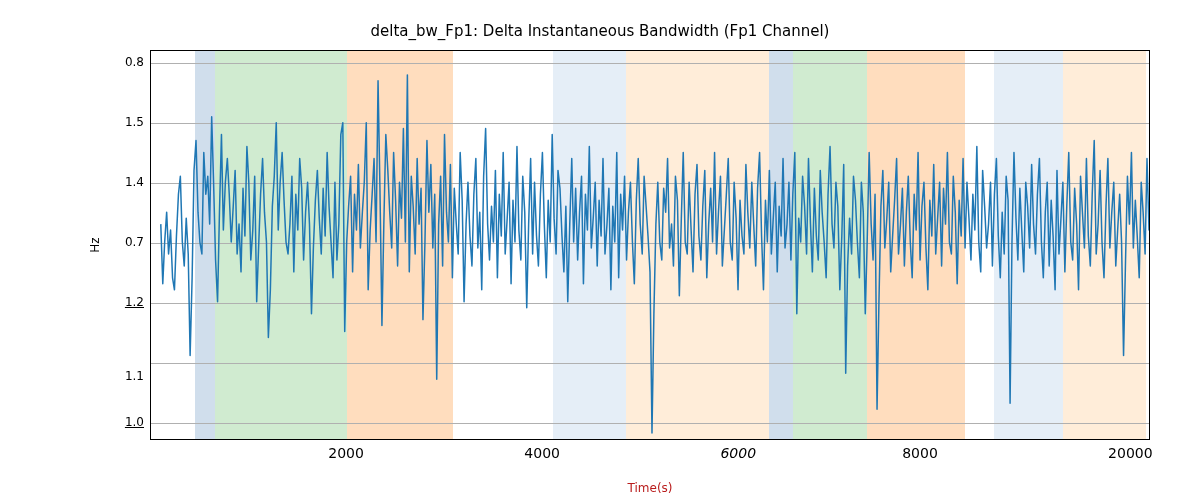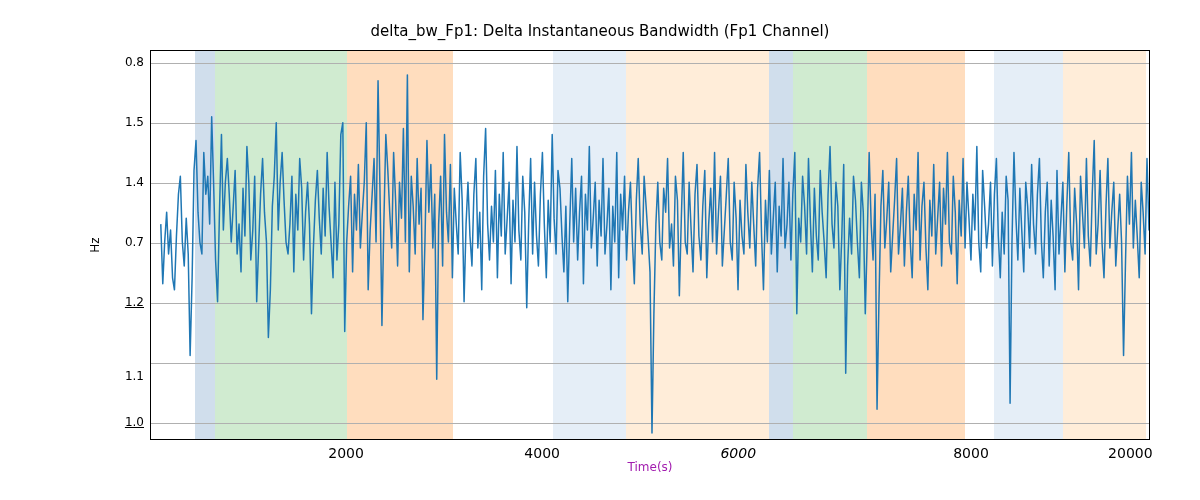--- a/index.html
+++ b/index.html
@@ -75,24 +75,24 @@
     position: absolute;
     left: 95px;
     top: 245px;
     transform: translate(-50%, -50%) rotate(-90deg);
     font-size: 12px;
     color: #000;
   }
   .x-axis-label {
     position: absolute;
     left: 650px;
-    top: 460px;
+    top: 481px;
     transform: translateX(-50%);
     font-size: 12px;
-    color: #a21caf;
+    color: #b91c1c;
   }
   svg.line-svg {
     position: absolute;
     left: 0;
     top: 0;
     width: 100%;
     height: 100%;
   }
   .line-path {
     fill: none;
@@ -117,21 +117,21 @@
       <div class="y-tick-label" style="top: 302px; text-decoration: underline;">1.2</div>
       <div class="y-tick-label" style="top: 242px;">0.7</div>
       <div class="y-tick-label" style="top: 182px;">1.4</div>
       <div class="y-tick-label" style="top: 122px;">1.5</div>
       <div class="y-tick-label" style="top: 62px;">0.8</div>
     </div>
   <div id="x-ticks">
       <div class="x-tick-label" style="left: 346.078px;">2000</div>
       <div class="x-tick-label" style="left: 542.157px;">4000</div>
       <div class="x-tick-label" style="left: 738.235px; font-style: italic;">6000</div>
-      <div class="x-tick-label" style="left: 971px;">8000</div>
+      <div class="x-tick-label" style="left: 920px;">8000</div>
       <div class="x-tick-label" style="left: 1130.39px;">20000</div>
     </div>
 
   <div class="plot-area" id="plot-area">
     <div id="bands">
         <div class="band band-blue" style="left: 44.1176px; width: 19.6078px;"></div>
         <div class="band band-green" style="left: 63.7255px; width: 132.353px;"></div>
         <div class="band band-orange" style="left: 196.078px; width: 105.882px;"></div>
         <div class="band band-lblue" style="left: 401.961px; width: 73.5294px;"></div>
         <div class="band band-lorange" style="left: 475.49px; width: 142.157px;"></div>

